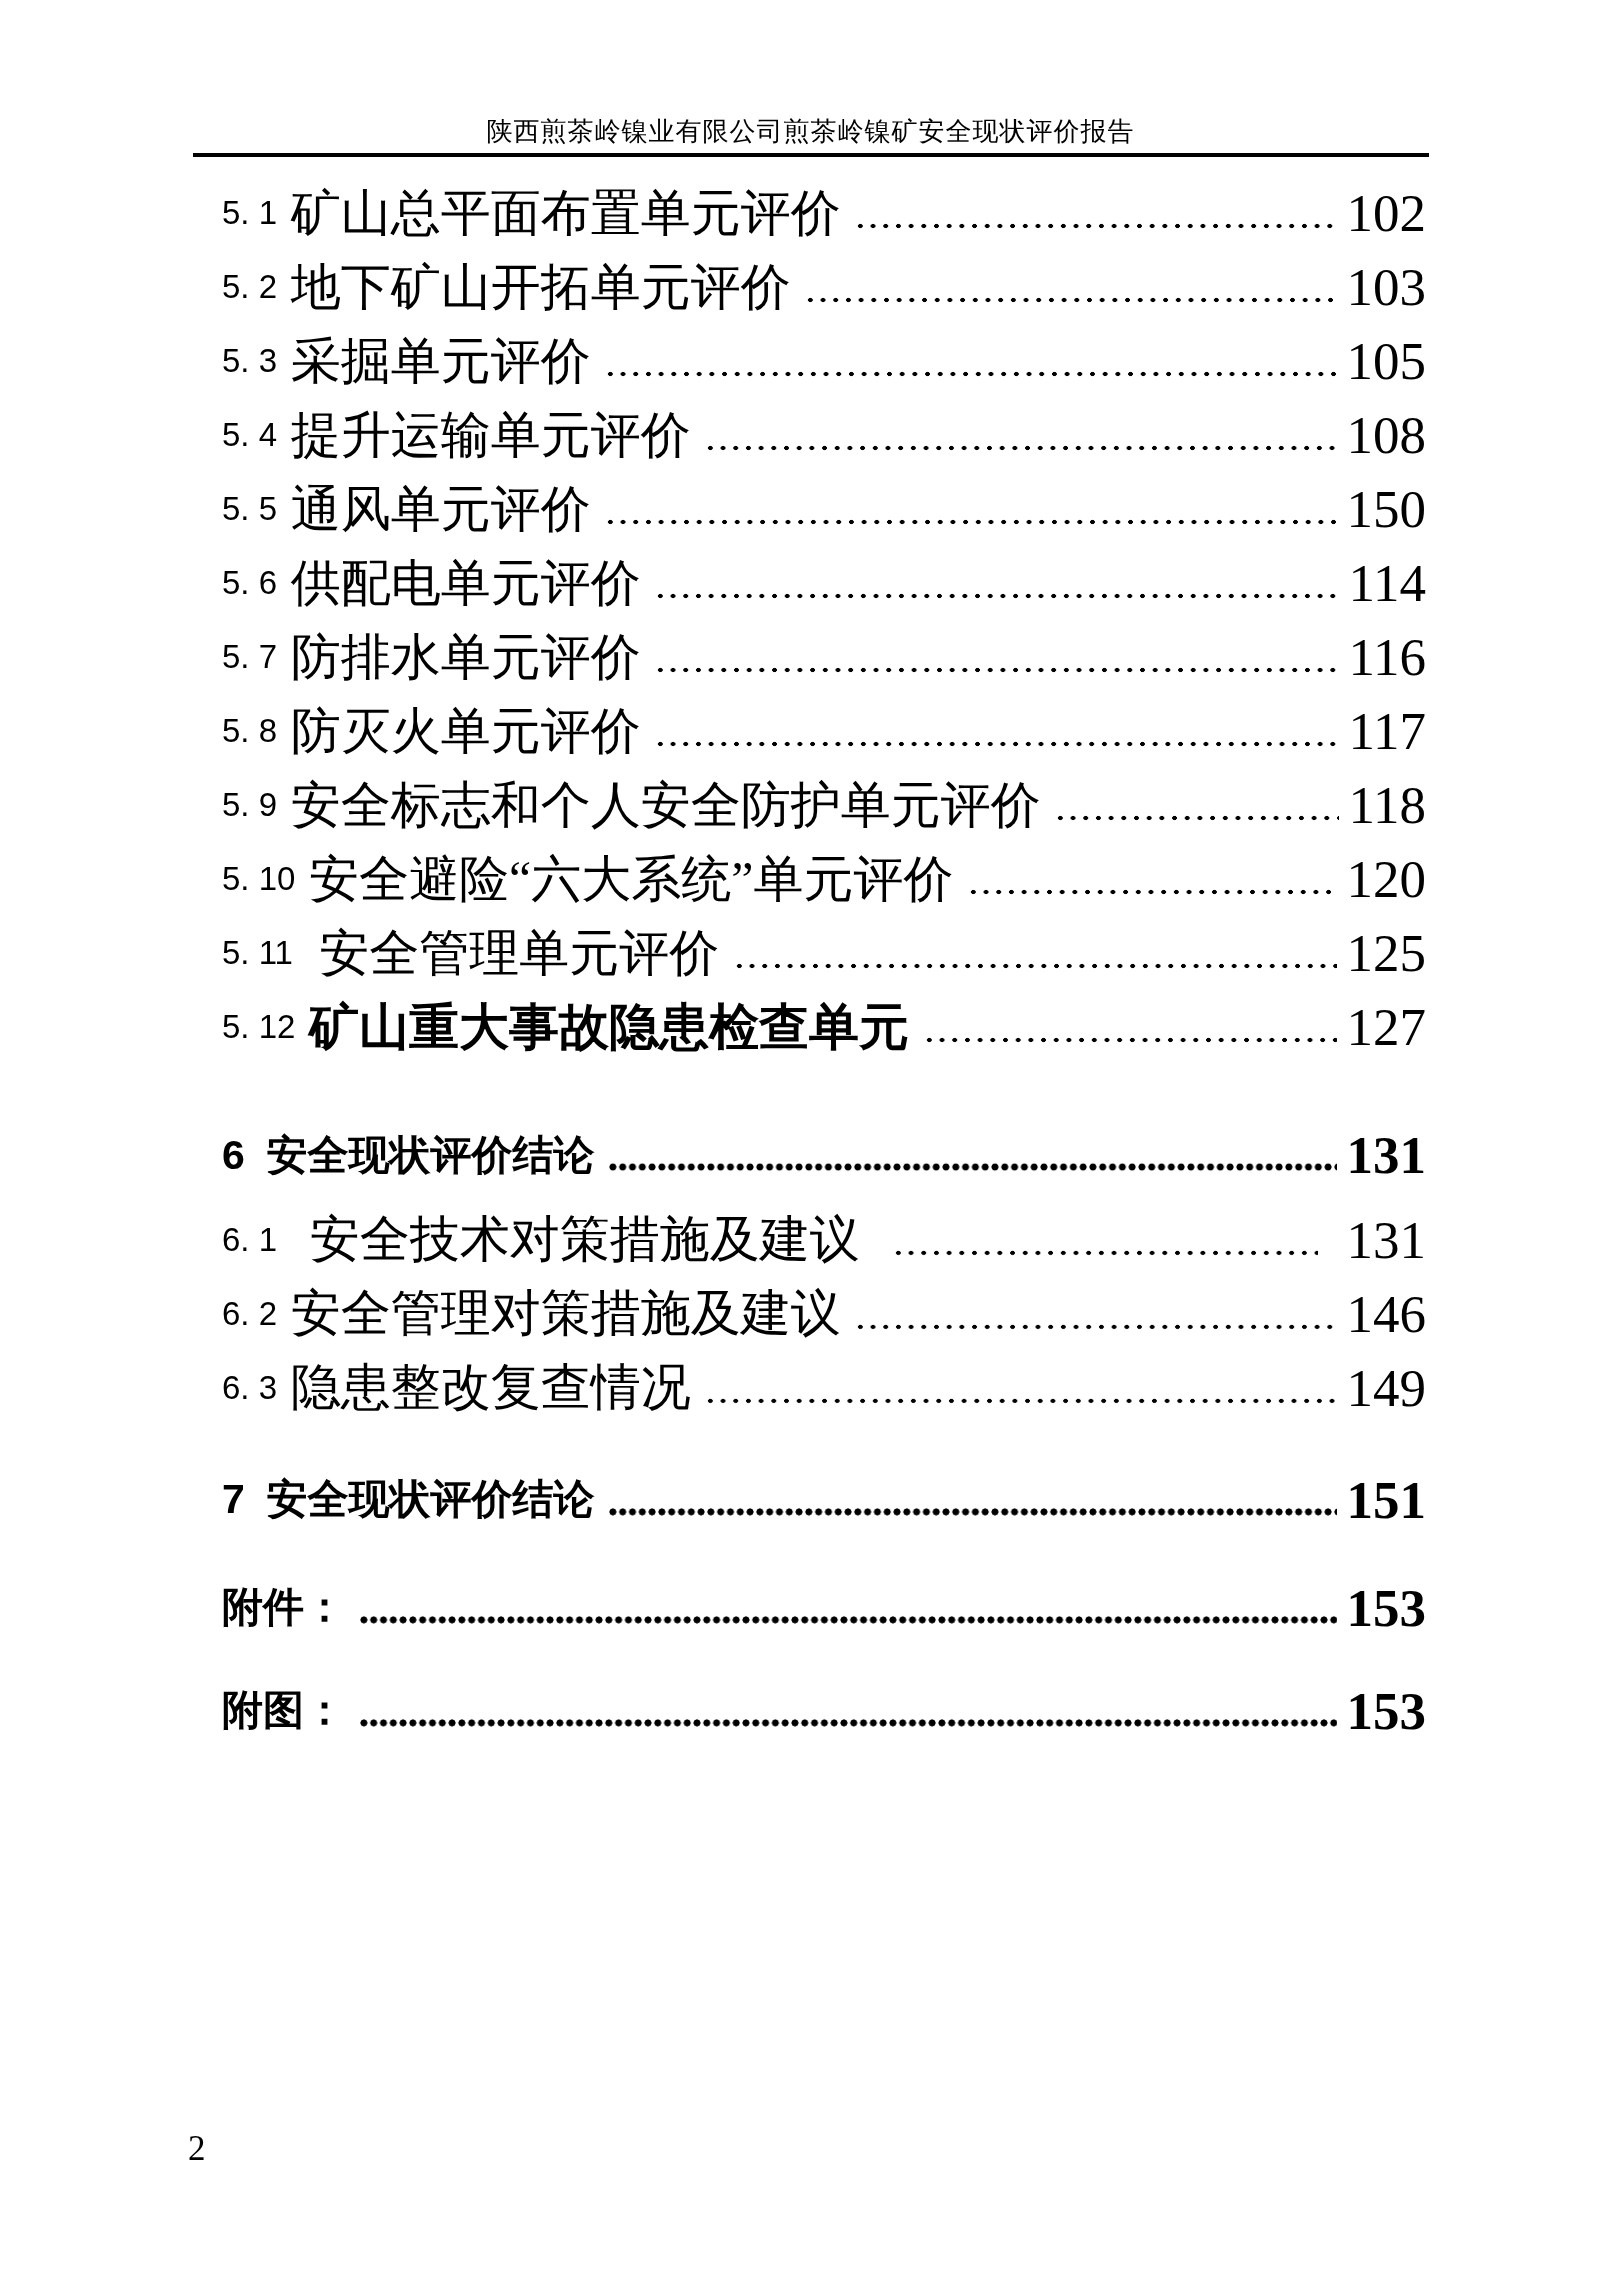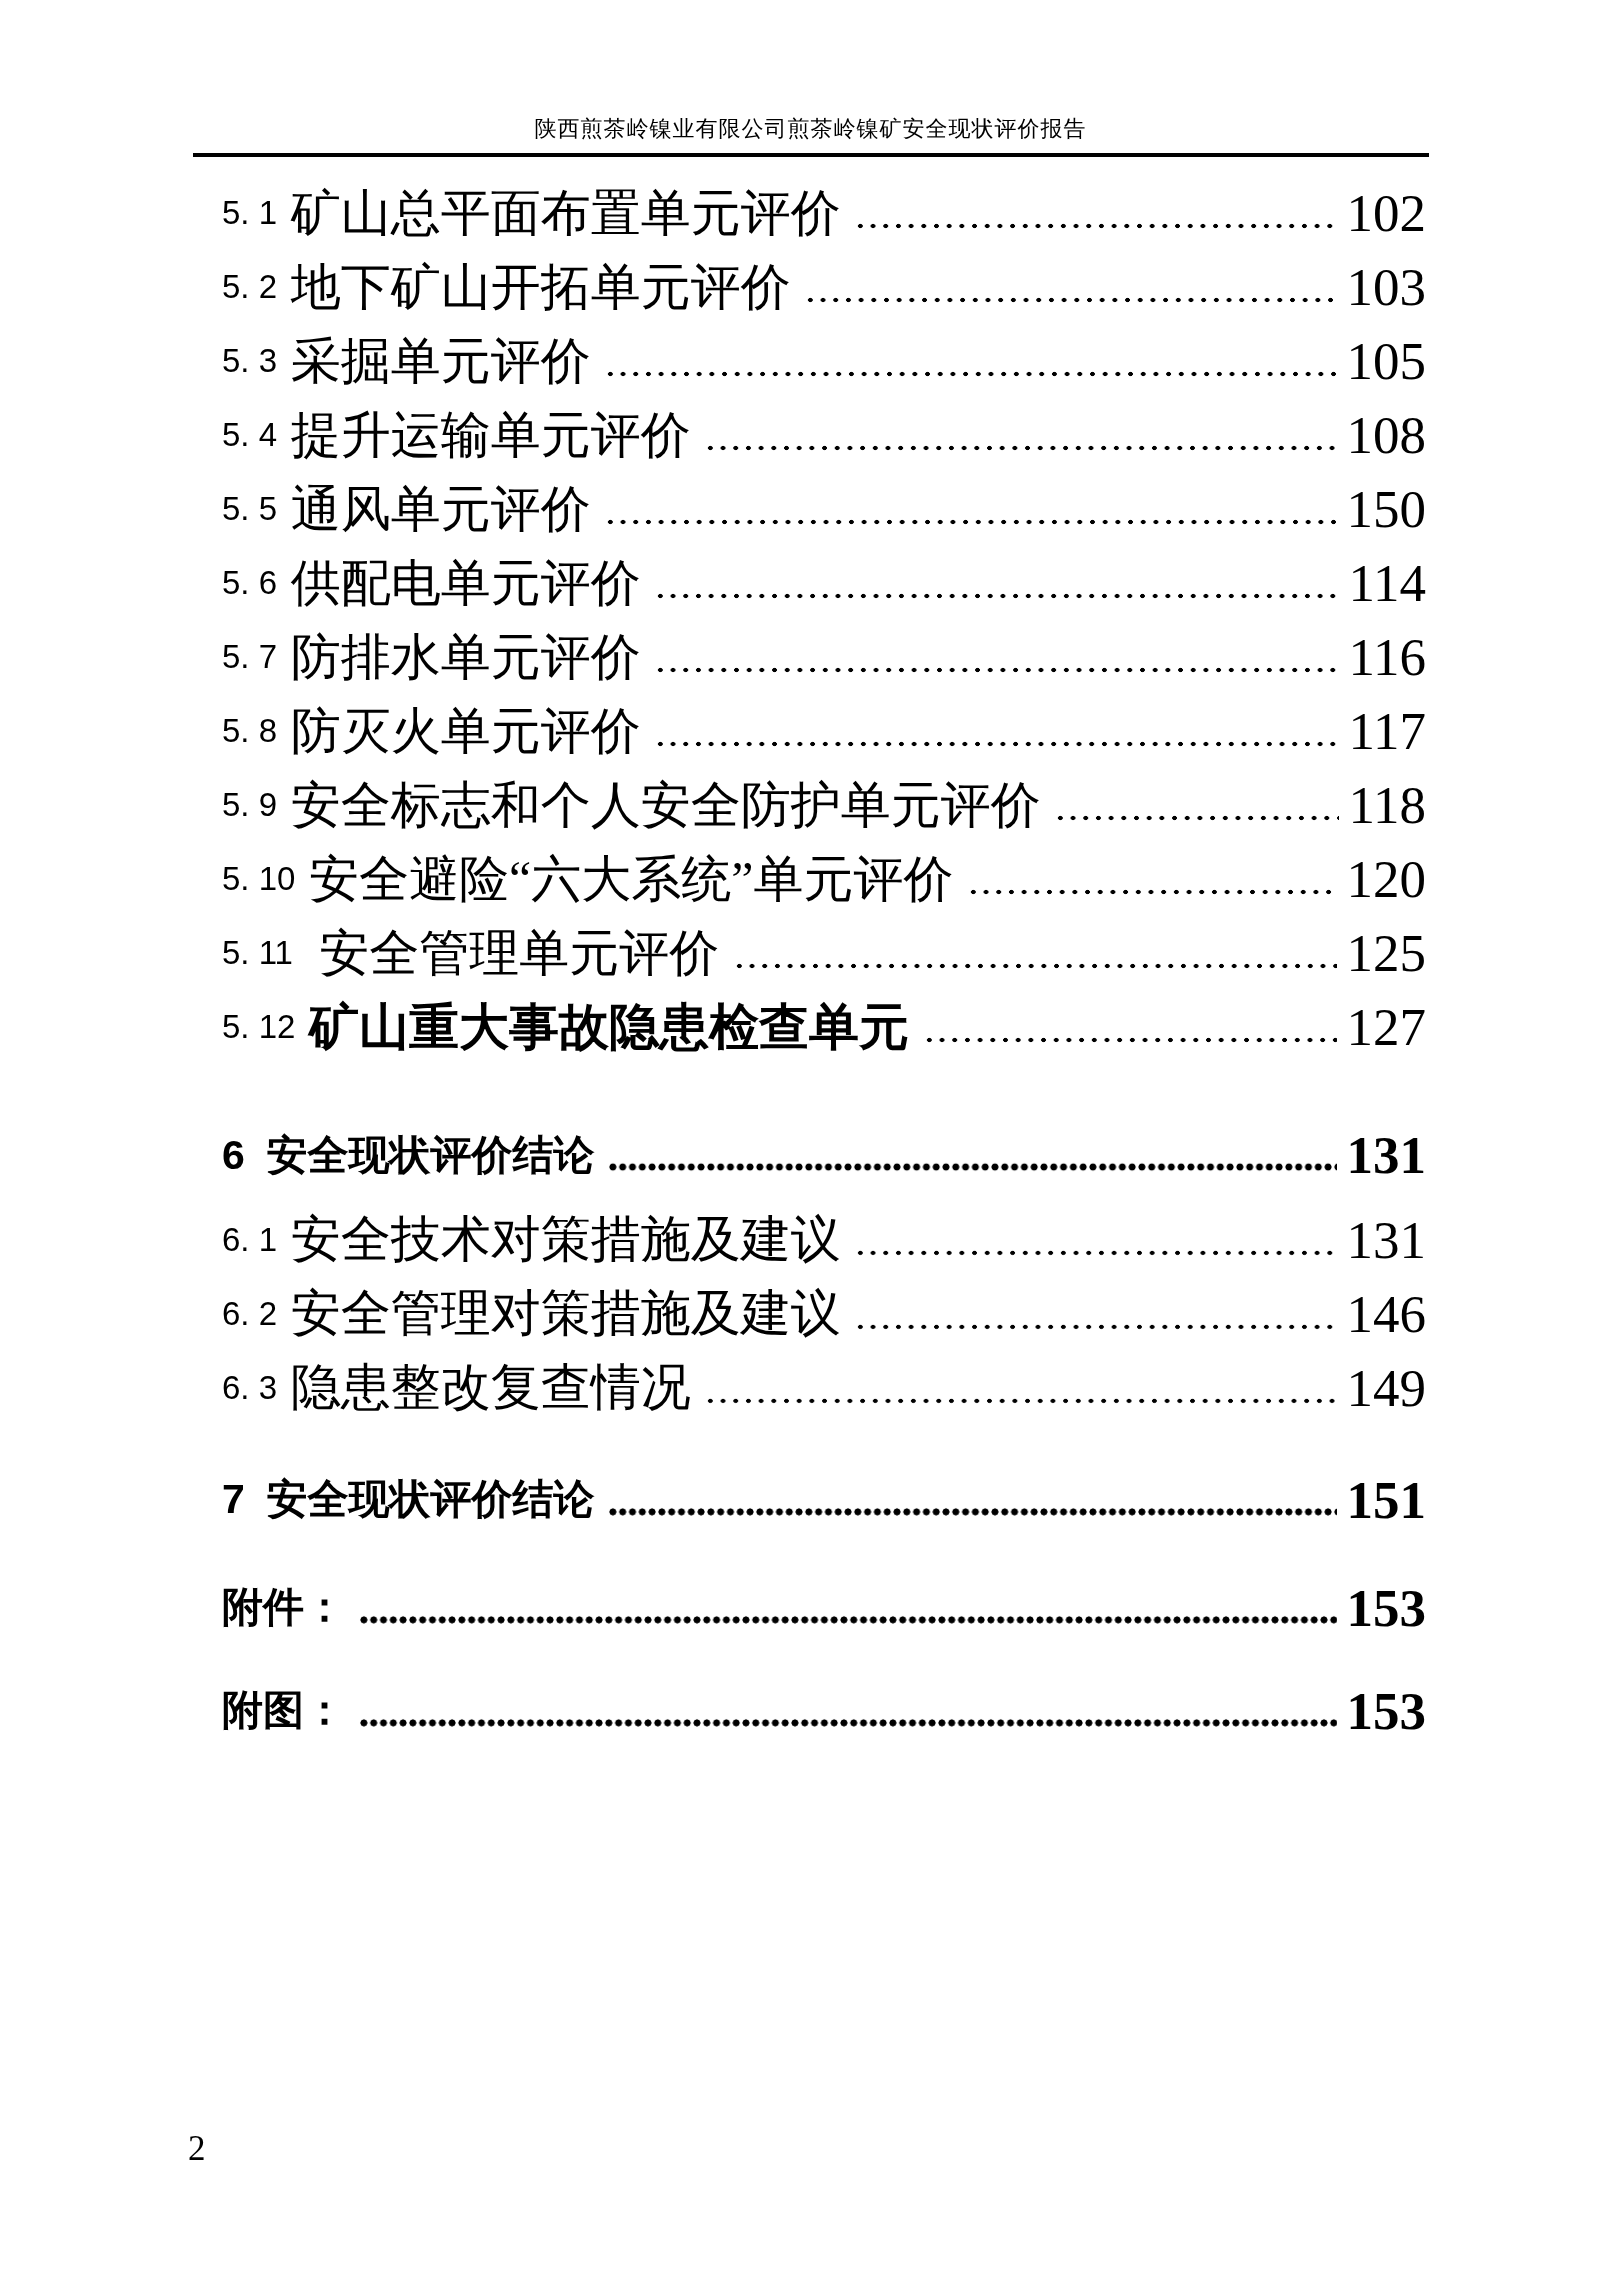--- a/index.html
+++ b/index.html
@@ -15,21 +15,21 @@
     color: #000000;
     overflow: hidden;
   }
   .doc-header-title {
     position: absolute;
     top: 114px;
     left: 0;
     width: 100%;
     text-align: center;
     font-family: "Liberation Serif", serif;
-    font-size: 22px;
+    font-size: 26px;
     letter-spacing: 1px;
     white-space: pre;
   }
   .doc-header-rule {
     position: absolute;
     top: 153px;
     left: 193px;
     width: 1236px;
     height: 3.9px;
     background: #000000;
@@ -91,21 +91,21 @@
     font-weight: 700;
   }
   .toc-row.chapter .dots {
     height: 11.8px;
     top: 11.8px;
     background-image: radial-gradient(circle, #000 3.2px, transparent 3.8px);
     background-size: 9.8px 11.8px;
   }
   
   .toc-row:nth-child(13) { margin-top: 54px; } 
-  .toc-row:nth-child(14) { margin-top: 10.8px; } 
+  .toc-row:nth-child(14) { margin-top: 10.8px; gap: 19px; } 
   .toc-row:nth-child(17) { margin-top: 38px; } 
   .toc-row:nth-child(18) { margin-top: 34px; } 
   .toc-row:nth-child(19) { margin-top: 29px; justify-content: space-between; } 
   .footer-page-number {
     position: absolute;
     left: 188px;
     top: 2129px;
     font-family: "Liberation Serif", serif;
     font-size: 35px;
   }

